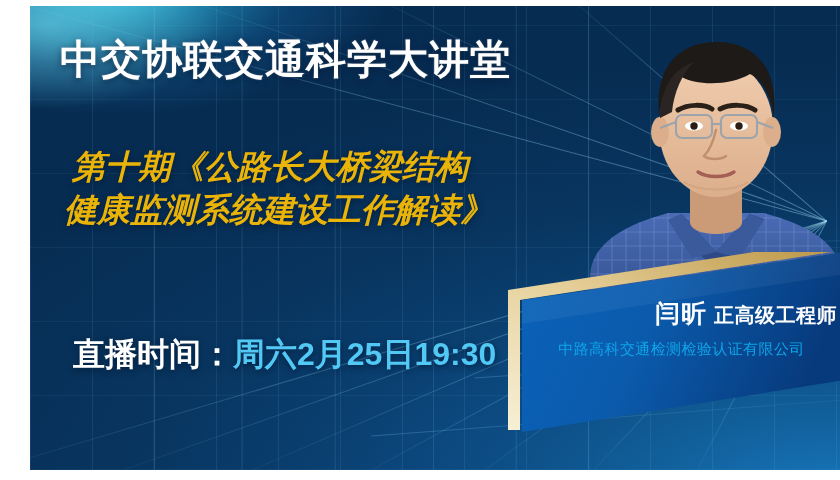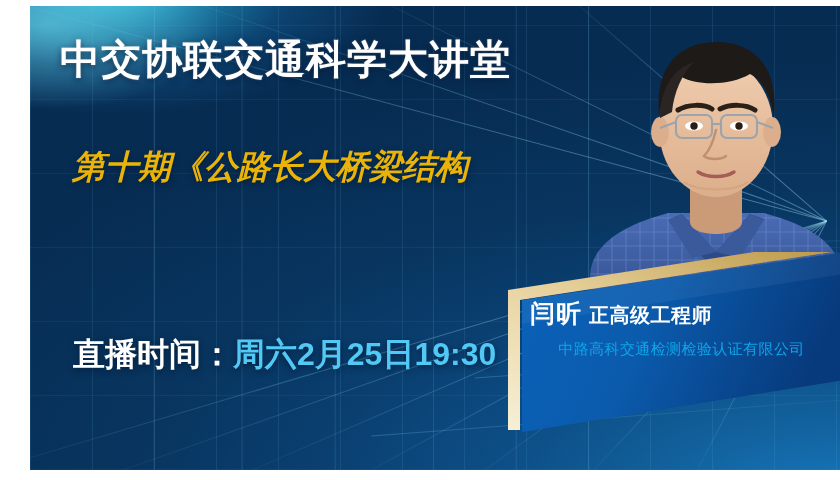--- a/index.html
+++ b/index.html
@@ -82,21 +82,21 @@
   
   .speaker-panel{
     position:absolute; left:470px; top:246px; width:345px; height:190px;
   }
   .speaker-panel svg{ display:block; width:100%; height:100%; }
   .speaker-text{
     position:absolute; left:0; top:0; width:100%; height:100%;
   }
   .speaker-line1{
     position:absolute; left:30px; right:8px; top:45px;
-    text-align:left; white-space:nowrap;
+    text-align:right; white-space:nowrap;
   }
   .speaker-name{
     font-size:25px; font-weight:bold; color:#ffffff; letter-spacing:1px;
   }
   .speaker-role{
     font-size:20px; font-weight:bold; color:#ffffff; margin-left:7px; letter-spacing:.5px;
   }
   .speaker-org{
     position:absolute; left:24px; right:6px; top:88px;
     text-align:center; white-space:nowrap;
@@ -259,20 +259,21 @@
         <path d="M134,166 C143,172 161,172 170,166" stroke="#a45f55" stroke-width="3.4" fill="none" stroke-linecap="round"></path>
 
         <path d="M120,176 C134,186 170,186 184,176" stroke="#cc9a76" stroke-width="2" fill="none" opacity="0.5"></path>
       </svg>
     </div>
 
     <div class="title-main">中交协联交通科学大讲堂</div>
 
     <div class="title-sub">
       <span class="l1">第十期《公路长大桥梁结构</span>
+      <span class="l2">健康监测系统建设工作解读》</span>
     </div>
 
     <div class="live-row">
       <span class="live-label">直播时间：</span><span class="live-value">周六2月25日19:30</span>
     </div>
 
     <div class="speaker-panel">
       <svg viewBox="0 0 345 190" preserveAspectRatio="none">
         <defs>
           <linearGradient id="panelG" x1="0" y1="0" x2="1" y2="0.25">

